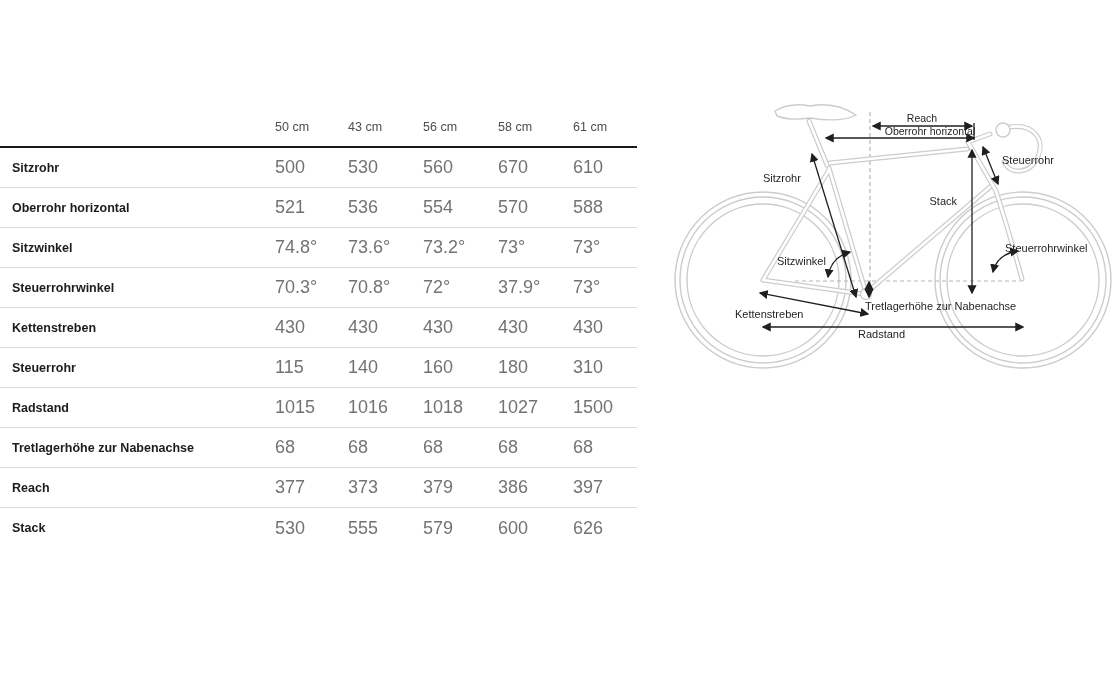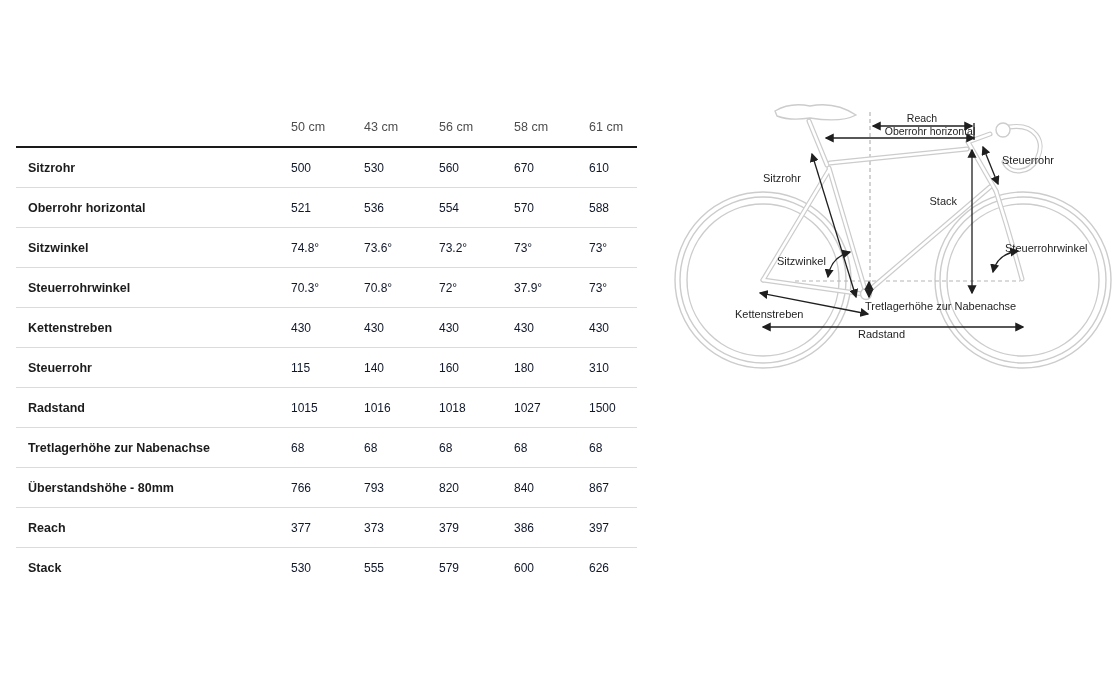--- a/index.html
+++ b/index.html
@@ -7,29 +7,28 @@
     width:1119px;height:689px;position:relative;background:#ffffff;
     font-family:"Liberation Sans", sans-serif;overflow:hidden;
     -webkit-font-smoothing:antialiased;
   }
   
   .geo-table{position:absolute;left:0;top:107px;width:637px;}
   .geo-header,.geo-row{
     display:grid;
     grid-template-columns:275px 73px 75px 75px 75px 1fr;
     align-items:center;
-    margin-left:16px;
   }
   .geo-header{height:39px;border-bottom:2px solid #1a1a1a;}
   .geo-header .cell{font-size:12.5px;color:#4d4d4d;}
   .geo-row{height:40px;border-bottom:1px solid #dbdbdb;box-sizing:border-box;}
   .geo-row:last-child{border-bottom:none;}
   .cell{white-space:nowrap;}
   .cell.label{padding-left:12px;font-weight:bold;font-size:12.5px;color:#1c1c1c;}
-  .cell.val{font-size:12px;color:#0f172a;}
+  .cell.val{font-size:18px;color:#737373;}
   
   .bike-diagram{position:absolute;left:660px;top:85px;width:460px;height:300px;}
   svg text{font-family:"Liberation Sans", sans-serif;fill:#1f1f1f;}
   .dlabel{font-size:11px;}
   .dlabel-sm{font-size:10.5px;}
   .tube-outer{stroke:#cccccc;stroke-width:5;fill:none;stroke-linecap:round;}
   .tube-inner{stroke:#ffffff;stroke-width:2.6;fill:none;stroke-linecap:round;}
   .wheel{stroke:#cccccc;stroke-width:1.4;fill:none;}
   .thinline{stroke:#cccccc;stroke-width:1.4;fill:#ffffff;}
   .dash{stroke:#b5b5b5;stroke-width:1.2;stroke-dasharray:4 3;fill:none;}
@@ -113,28 +112,20 @@
 
   <div class="geo-row">
     <div class="cell label">Tretlagerhöhe zur Nabenachse</div>
     <div class="cell val">68</div>
     <div class="cell val">68</div>
     <div class="cell val">68</div>
     <div class="cell val">68</div>
     <div class="cell val">68</div>
   </div>
 
-  <div class="geo-row">
-    <div class="cell label">Überstandshöhe - 80mm</div>
-    <div class="cell val">766</div>
-    <div class="cell val">793</div>
-    <div class="cell val">820</div>
-    <div class="cell val">840</div>
-    <div class="cell val">867</div>
-  </div>
 
   <div class="geo-row">
     <div class="cell label">Reach</div>
     <div class="cell val">377</div>
     <div class="cell val">373</div>
     <div class="cell val">379</div>
     <div class="cell val">386</div>
     <div class="cell val">397</div>
   </div>
 

